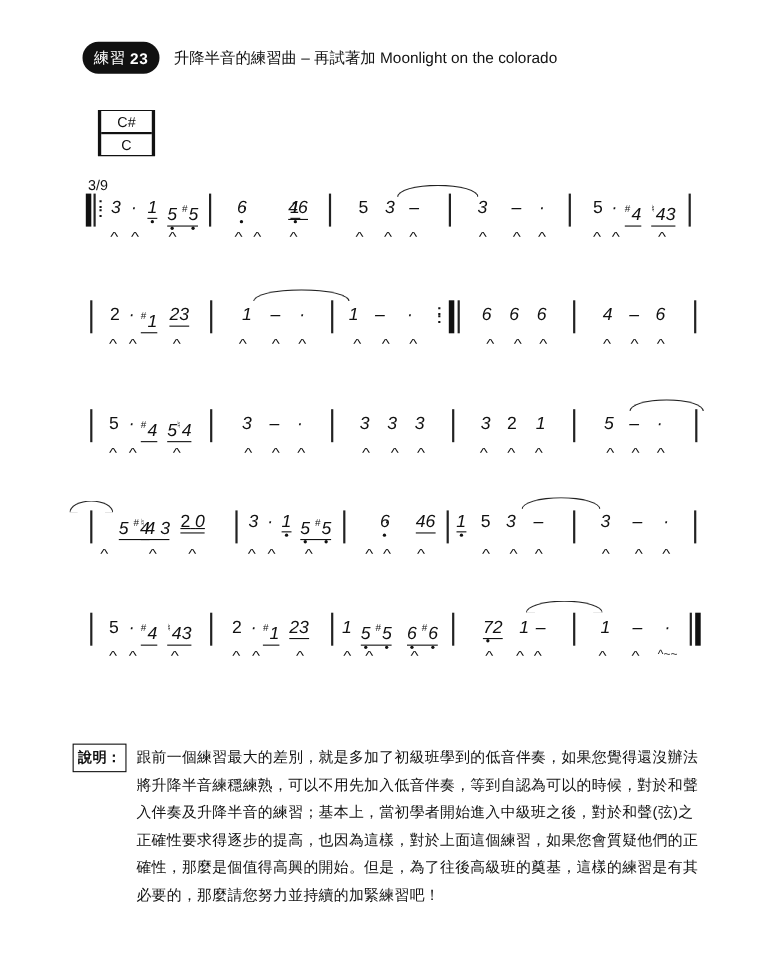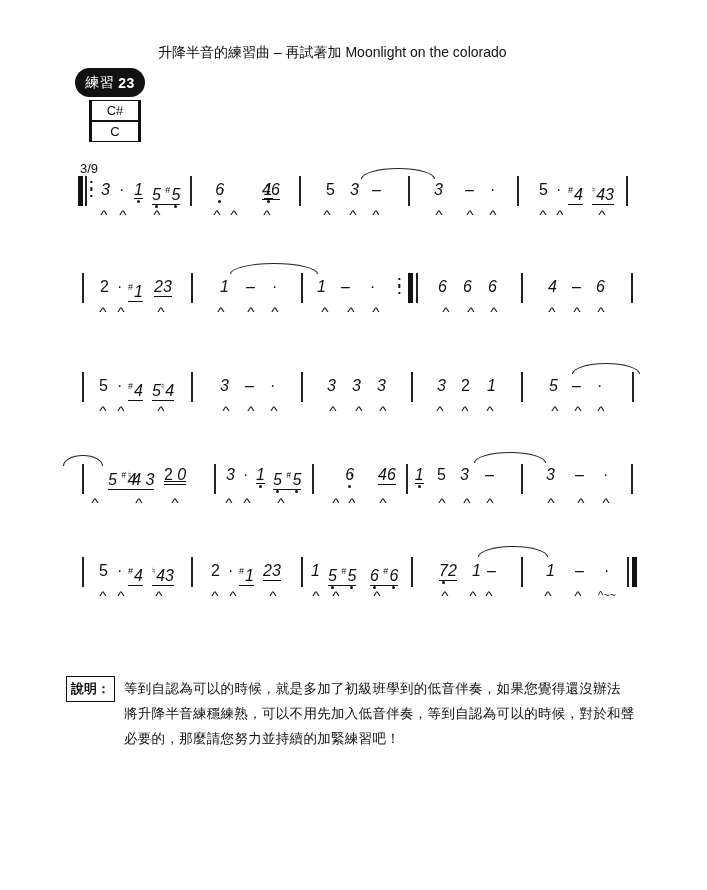--- a/index.html
+++ b/index.html
@@ -1,18 +1,18 @@
 <!DOCTYPE html>
 <html><head>
 <meta charset="utf-8">
 <style>
   html,body{margin:0;padding:0;background:#ffffff;}
   body{width:707px;height:890px;position:relative;overflow:hidden;font-family:"Liberation Sans","DejaVu Sans",sans-serif;color:#111;}
   
-  .badge{position:absolute;left:75px;top:38px;width:70px;height:29px;background:#111;color:#fff;border-radius:15px;display:flex;align-items:center;justify-content:center;font-size:14px;letter-spacing:0.5px;margin-top:30px;}
+  .badge{position:absolute;left:75px;top:38px;width:70px;height:29px;background:#111;color:#fff;border-radius:15px;display:flex;align-items:center;justify-content:center;font-size:14px;letter-spacing:0.5px;}
   .badge .num{font-weight:bold;margin-left:4px;}
   .title{position:absolute;left:158px;top:44px;font-size:14px;color:#111;white-space:nowrap;}
   
   .keybox{position:absolute;left:89px;top:100px;width:46px;height:40px;border-left:3px solid #111;border-right:3px solid #111;border-top:1px solid #111;border-bottom:1px solid #111;}
   .keybox .k{height:19px;display:flex;align-items:center;justify-content:center;font-size:13px;}
   .keybox .k1{border-bottom:2px solid #111;}
   .timesig{position:absolute;left:80px;top:161px;font-size:13px;}
   
   .row{position:absolute;left:0;width:707px;height:60px;}
   .bar{position:absolute;width:1.5px;background:#222;}
@@ -286,16 +286,19 @@
   <span class="car" style="left:442px;top:32px;">^</span>
   <span class="car" style="left:470px;top:32px;">^</span>
   <span class="car" style="left:486px;top:32px;">^</span>
   <span class="car" style="left:545px;top:32px;">^</span>
   <span class="car" style="left:575px;top:32px;">^</span>
   <span class="car" style="left:598px;top:32px;transform:none;font-size:11px;">^~~</span>
 </div>
 
 <div class="label-box">說明：</div>
 <div class="explain">
-  <div>等到自認為可以的時候，就是多加了初級班學到的低音伴奏，如果您覺得還沒辦法</div>
+  <div>跟前一個練習最大的差別，就是多加了初級班學到的低音伴奏，如果您覺得還沒辦法</div>
   <div>將升降半音練穩練熟，可以不用先加入低音伴奏，等到自認為可以的時候，對於和聲</div>
+  <div>入伴奏及升降半音的練習；基本上，當初學者開始進入中級班之後，對於和聲(弦)之</div>
+  <div>正確性要求得逐步的提高，也因為這樣，對於上面這個練習，如果您會質疑他們的正</div>
+  <div>確性，那麼是個值得高興的開始。但是，為了往後高級班的奠基，這樣的練習是有其</div>
   <div>必要的，那麼請您努力並持續的加緊練習吧！</div>
 </div>
 
 </body></html>

